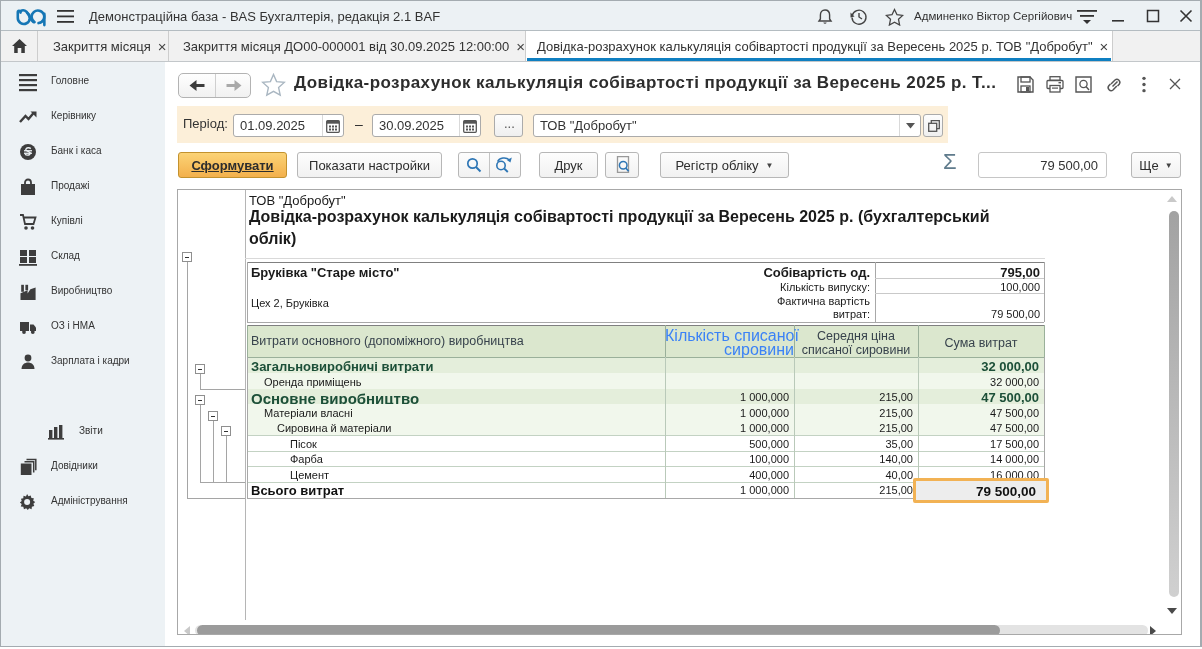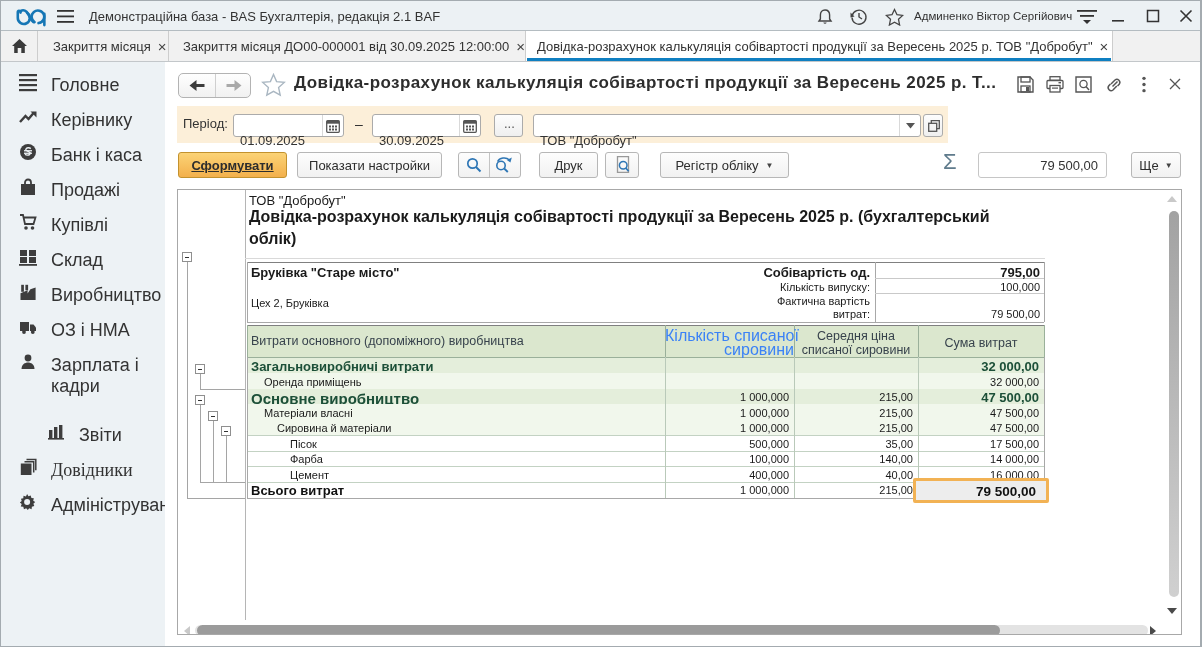--- a/index.html
+++ b/index.html
@@ -28,37 +28,37 @@
 #tab2 { left:168px; width:357px; padding-left:14px; }
 #tab3 { left:525px; width:587px; padding-left:11px; background:#fff; }
 #tab3:after { content:""; position:absolute; left:1px; bottom:0; width:584px;
   height:3px; background:#0f7fc1; }
 
 
 #sidebar { position:absolute; left:0; top:61px; width:165px; height:584px;
   background:#edf2f5; }
 .sb-item { position:absolute; left:0; width:164px; height:35px; }
 .sb-item svg { position:absolute; left:18px; top:8px; }
-.sb-item .lbl { position:absolute; left:50px; top:10px; font-size:18px; color:#333; }
+.sb-item .lbl { position:absolute; left:50px; top:10px; font-size:10px; color:#333; }
 
 
 #form { position:absolute; left:164px; top:61px; width:1035px; height:584px;
   background:#fff; }
 
 
 .navbtns { position:absolute; left:13px; top:11px; width:73px; height:25px;
   background:linear-gradient(#fefefe,#f1f1f1); border:1px solid #b3b3b3; border-radius:5px; }
 .navbtns .sep { position:absolute; left:36px; top:0; width:1px; height:23px; background:#cfcfcf; }
 #formtitle { position:absolute; left:129px; top:11px; font-size:17px; font-weight:bold; color:#2d2d2d; letter-spacing:0.42px; }
 
 
 #creamrow { position:absolute; left:12px; top:44px; width:771px; height:37px; background:#fcefd9; }
 .fld { position:absolute; background:#fff; border:1px solid #ababab; border-radius:3px; }
 .fld .cal { position:absolute; right:0; top:0; width:21px; height:100%; border-left:1px solid #d9d9d9; }
-.fld input,.fld .val { position:absolute; left:6px; top:18px; font-size:13px; color:#333; border:0; outline:0; }
+.fld input,.fld .val { position:absolute; left:6px; top:3px; font-size:13px; color:#333; border:0; outline:0; }
 
 
 .btn { position:absolute; top:90px; height:26px; background:linear-gradient(#fdfdfd,#f1f1f1);
   border:1px solid #b7b7b7; border-radius:3px; font-size:13px; color:#2d2d2d;
   display:flex; align-items:center; justify-content:center; }
 #btn-generate { left:13px; width:109px; background:linear-gradient(#fbd376,#f3b04c);
   border:1px solid #c3922e; font-weight:bold;text-decoration:underline; }
 
 
 #report { position:absolute; left:12px; top:127px; width:1005px; height:446px;
@@ -216,21 +216,21 @@
         </div>
         <div class="sb-item" style="top: 353px; margin-left: 28px;">
           <svg width="18" height="19" viewBox="0 0 18 19">
             <rect x="2" y="7" width="3.4" height="8" fill="#3d3d3d"></rect>
             <rect x="7" y="4" width="3.4" height="11" fill="#3d3d3d"></rect>
             <rect x="12" y="2" width="3.4" height="13" fill="#3d3d3d"></rect>
             <rect x="1" y="15" width="16" height="1.6" fill="#3d3d3d"></rect>
           </svg>
           <div class="lbl">Звіти</div>
         </div>
-        <div class="sb-item" style="top: 388px; font-family: Liberation Serif, serif;">
+        <div class="sb-item" style="top: 388px;">
           <svg width="18" height="19" viewBox="0 0 18 19">
             <path d="M5.5,3.8 L14.7,3.8 L14.7,14.5" fill="none" stroke="#3d3d3d" stroke-width="1.5"></path>
             <path d="M7.5,1.6 L16.8,1.6 L16.8,12.3" fill="none" stroke="#3d3d3d" stroke-width="1.5"></path>
             <rect x="1.8" y="5.5" width="10.7" height="11.5" fill="#3d3d3d"></rect>
           </svg>
           <div class="lbl">Довідники</div>
         </div>
         <div class="sb-item" style="top: 423px;">
           <svg width="18" height="19" viewBox="0 0 18 19">
             <path d="M9,1 L10.5,3.5 L13,2.8 L13.8,5.5 L16.5,5.8 L15.8,8.5 L18,10 L16,12 L17,14.5 L14.3,15.2 L14,18 L11.3,17 L9.8,19 L8,17 L5.5,18 L4.8,15.3 L2,15 L3,12.3 L1,10.5 L3,9 L2.2,6.3 L4.8,5.7 L5,3 L7.7,3.8 Z" fill="#3d3d3d" transform="scale(0.9)"></path>

